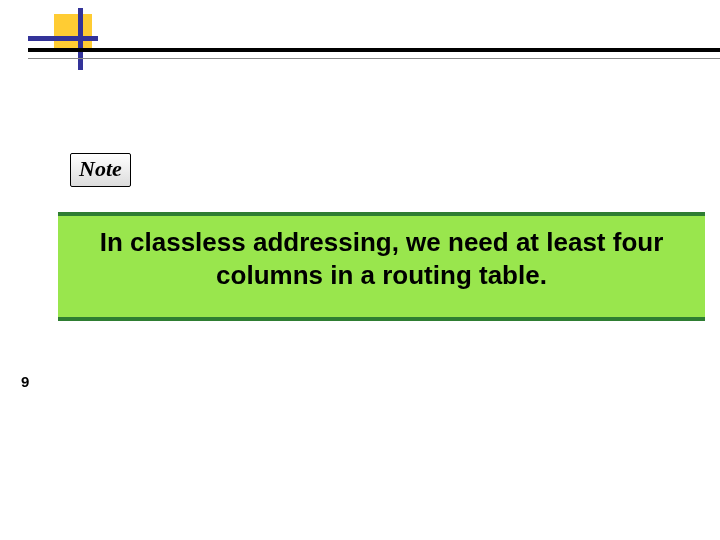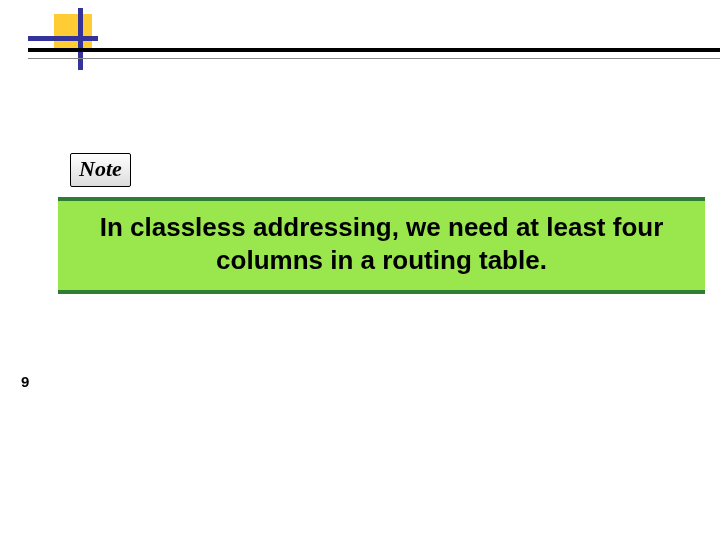--- a/index.html
+++ b/index.html
@@ -21,25 +21,25 @@
     border: 1px solid #000;
     background: linear-gradient(#ffffff, #dcdcdc);
     border-radius: 2px;
     font-family: "Times New Roman", Times, serif;
     font-style: italic; font-weight: bold;
     font-size: 22px; color: #000;
   }
 
   
   .note-banner {
-    position: absolute; left: 40px; top: 197px; width: 647px;
+    position: absolute; left: 40px; top: 212px; width: 647px;
     background: #99e64d;
     border-top: 4px solid #2e7d32;
     border-bottom: 4px solid #2e7d32;
-    padding: 10px 6px 14px 6px;
+    padding: 10px 6px 26px 6px;
     text-align: center;
   }
   .note-banner .text {
     font-family: Arial, Helvetica, sans-serif;
     font-weight: bold;
     font-size: 26px;
     line-height: 1.25;
     color: #000;
   }
 

